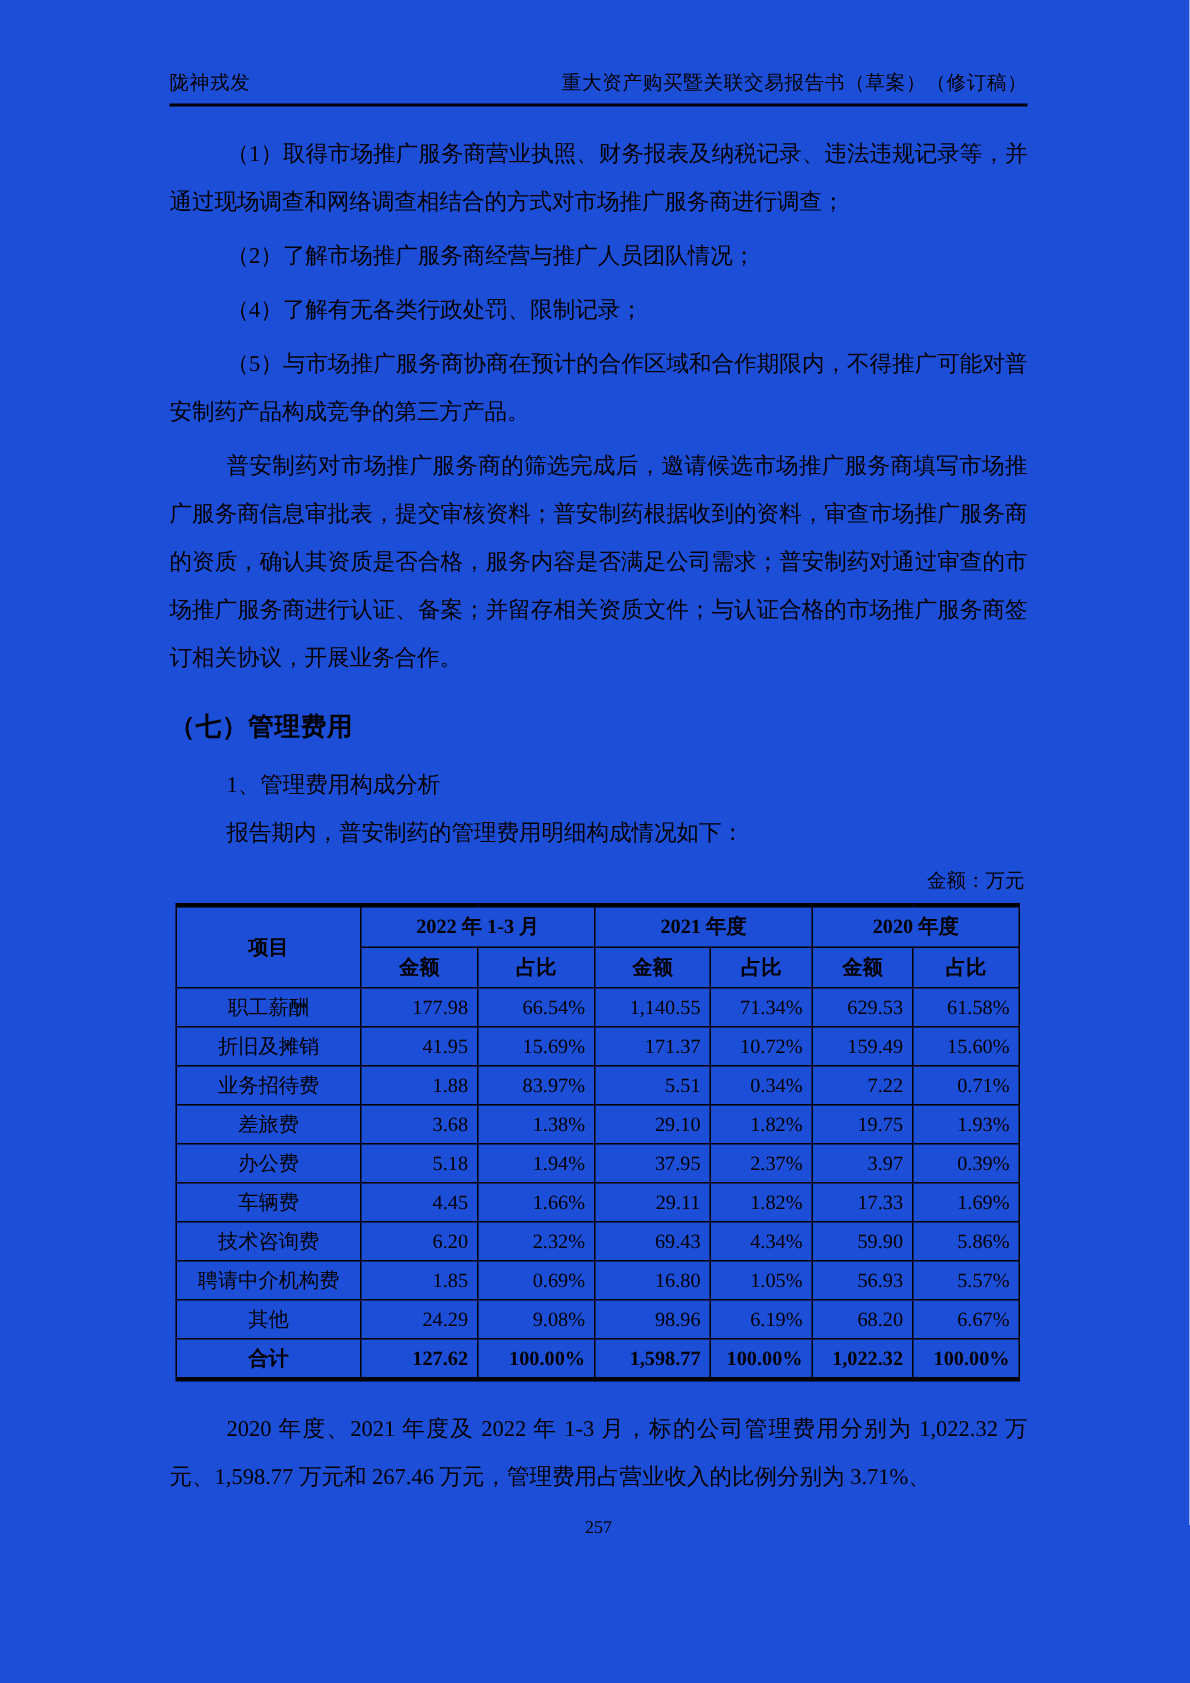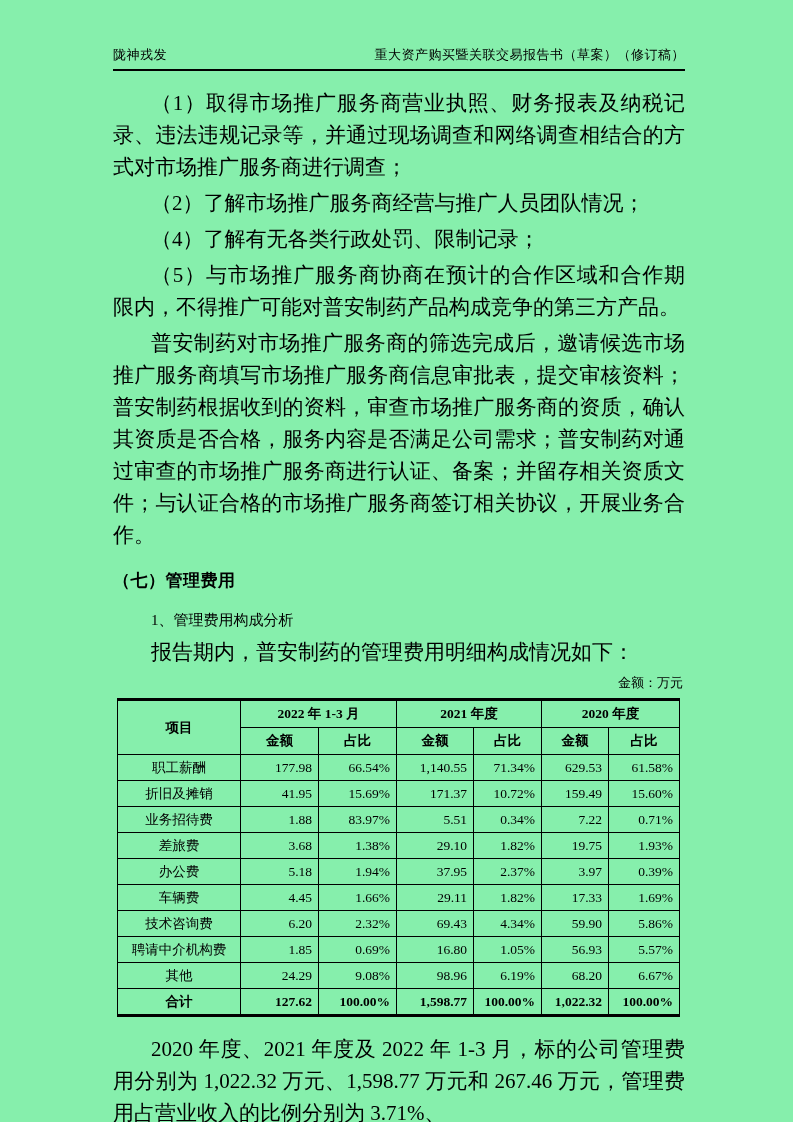--- a/index.html
+++ b/index.html
@@ -1,37 +1,37 @@
 <!DOCTYPE html>
 <html><head>
 <meta charset="utf-8">
 <style>
   html, body { margin: 0; padding: 0; background: #ffffff; }
   .page {
     position: relative;
     width: 793px;
     height: 1122px;
     box-sizing: border-box;
-    background: #86efac;
+    background: #1d4ed8;
     color: #000000;
     font-family: "Liberation Serif", "DejaVu Serif", serif;
     padding: 46px 108px 0 113px;
     overflow: hidden;
   }
   .page-header {
     display: flex;
     justify-content: space-between;
     align-items: flex-end;
     font-size: 13px;
     letter-spacing: 0.5px;
     padding-bottom: 5px;
     border-bottom: 2px solid #000;
   }
   .body-para {
-    font-size: 21px;
+    font-size: 15px;
     line-height: 32px;
     text-align: justify;
     text-indent: 38px;
     margin: 4px 0 0 0;
   }
   .first-para { margin-top: 16px; }
   .section-heading {
     font-family: "Liberation Sans", "DejaVu Sans", sans-serif;
     font-size: 17px;
     font-weight: bold;

